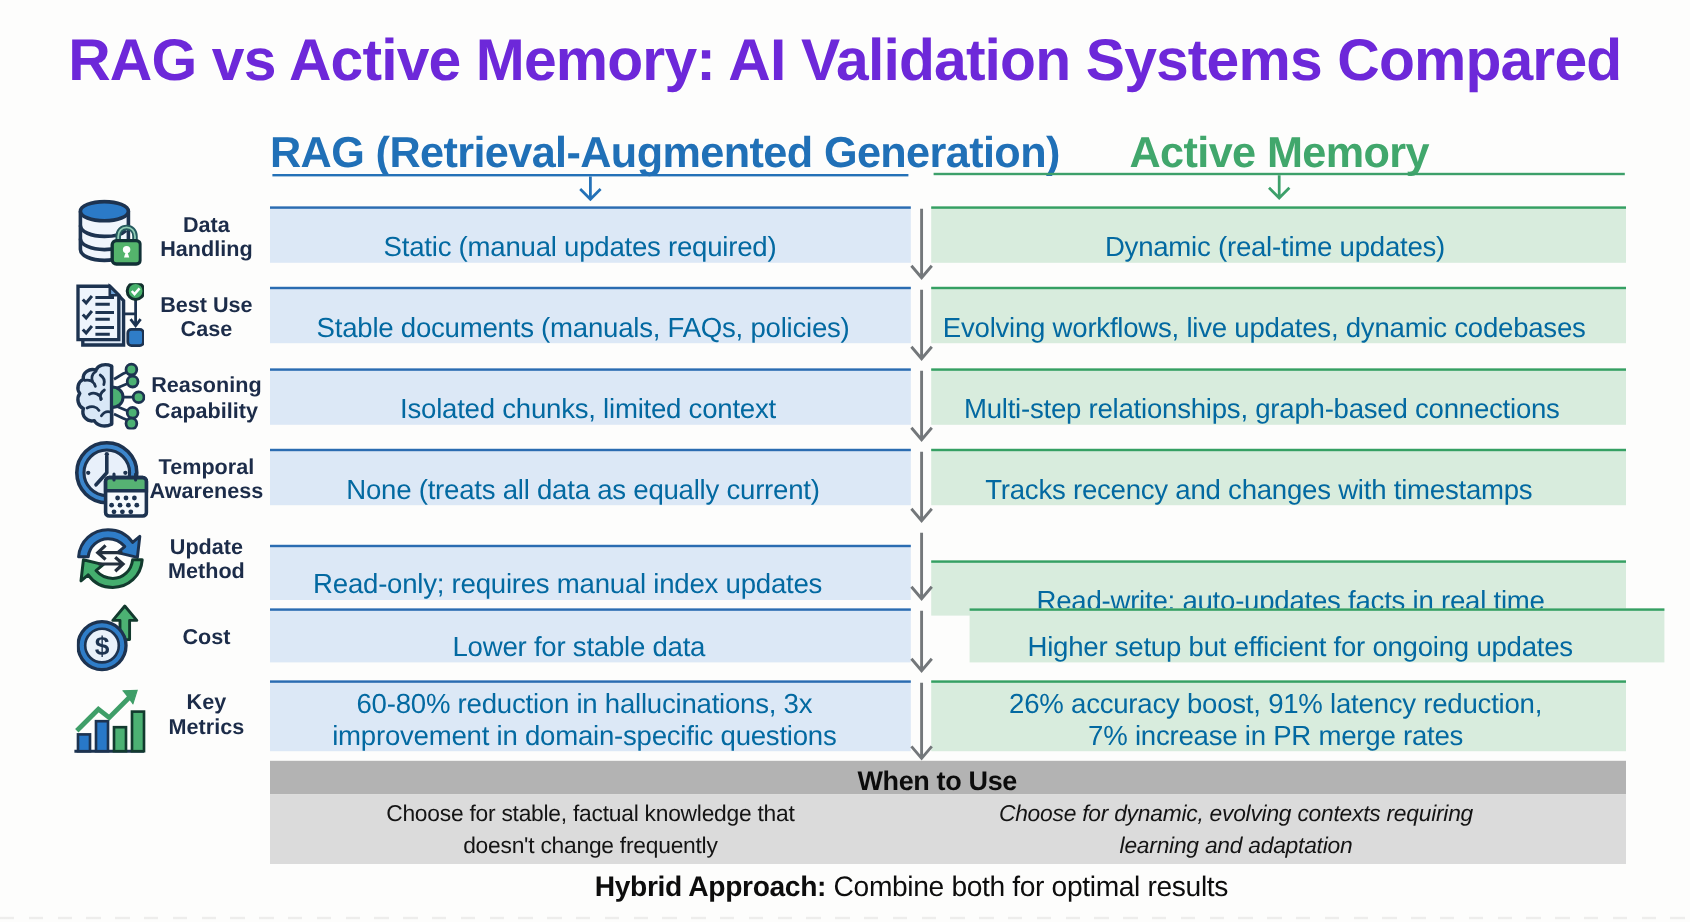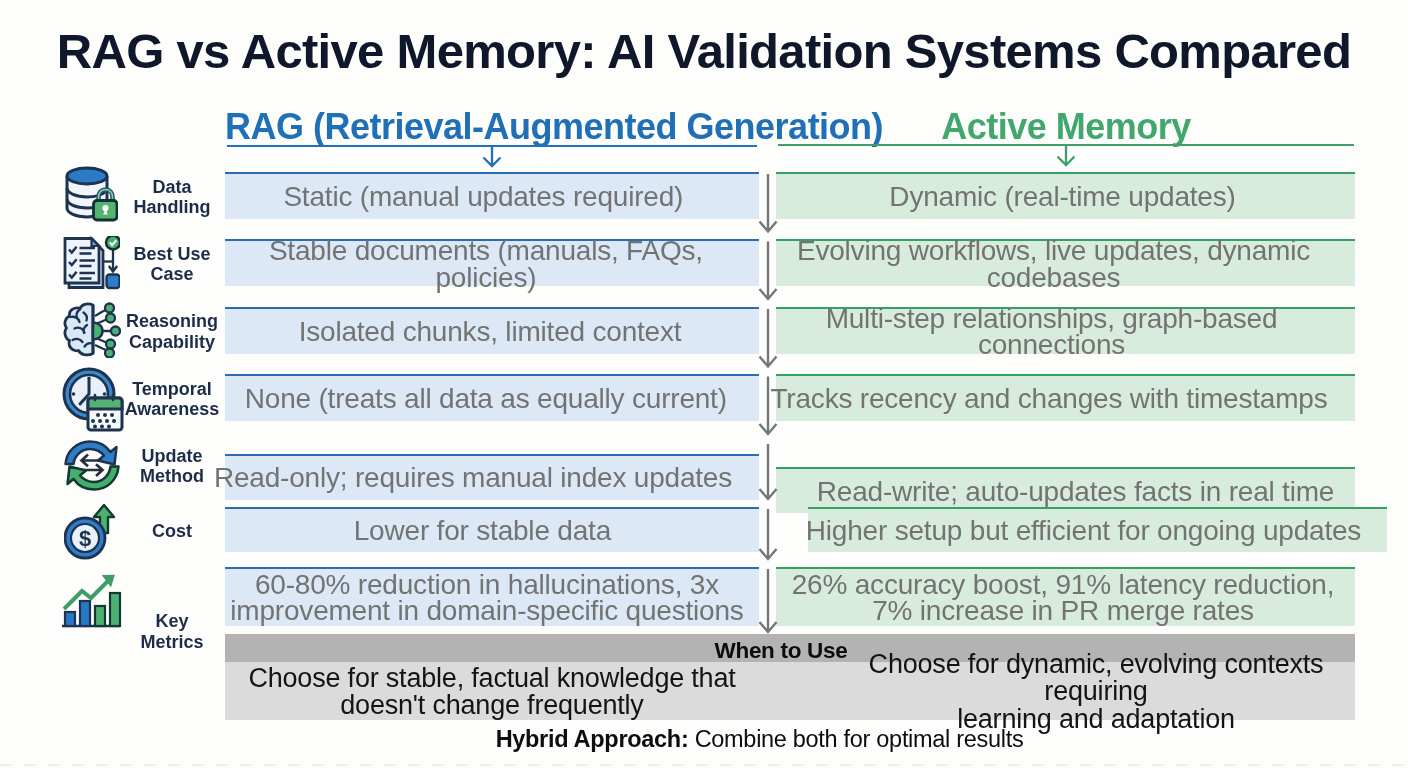--- a/index.html
+++ b/index.html
@@ -1,39 +1,39 @@
 <!DOCTYPE html>
 <html><head>
 <meta charset="utf-8">
 <style>
   html,body{margin:0;padding:0;}
   body{width:1408px;height:768px;overflow:hidden;background:#fdfdfc;font-family:"Liberation Sans",sans-serif;}
   .page{position:relative;width:1408px;height:768px;}
   .abs{position:absolute;}
-  .title{left:0;top:23px;width:1408px;text-align:center;font-size:49px;font-weight:bold;color:#0f172a;letter-spacing:-0.7px;white-space:nowrap;}
+  .title{left:0;top:23px;width:1408px;text-align:center;font-size:49px;font-weight:bold;color:#6d28d9;letter-spacing:-0.7px;white-space:nowrap;}
   .hdr{font-weight:bold;font-size:36px;text-align:center;letter-spacing:-0.5px;white-space:nowrap;}
   .hdr.rag{left:225px;width:534px;top:106px;color:#2070b7;}
   .hdr.am{left:777px;width:578px;top:106px;color:#41a76c;}
   .uline{height:2px;}
   .uline.blue{left:227px;width:530px;top:145px;background:#2471b7;}
   .uline.green{left:778px;width:576px;top:144px;background:#3da06a;}
   .rowL,.rowR{box-sizing:border-box;border-top:2.5px solid #2b6cb1;background:#dce8f6;
-    display:flex;align-items:center;justify-content:center;text-align:center;
-    font-size:28px;color:#737373;line-height:26.5px;letter-spacing:-0.2px;padding-top:2px;}
+    display:flex;align-items:flex-end;justify-content:center;text-align:center;
+    font-size:23px;color:#0369a1;line-height:26.5px;letter-spacing:-0.2px;padding-top:2px;}
   .rowL{left:225px;width:534px;}
   .rowR{left:776px;width:579px;border-top-color:#35a063;background:#d8ecdd;}
   .rowL span,.rowR span{position:relative;display:block;text-align:center;}
   .lbl{width:140px;text-align:center;font-weight:bold;font-size:18px;line-height:20.5px;color:#1c2c49;}
   .graybar{left:225px;width:1130px;top:634px;height:28px;background:#b3b3b3;}
   .wlabel{left:216px;width:1130px;top:636.5px;height:28px;line-height:28px;text-align:center;font-weight:bold;font-size:22.5px;color:#0c0c0c;letter-spacing:-0.3px;}
   .lightbar{left:225px;width:1130px;top:662px;height:58px;background:#dbdbdb;}
-  .wtext{top:664px;height:56px;font-size:27px;line-height:27.5px;color:#141414;text-align:center;letter-spacing:-0.2px;
+  .wtext{top:664px;height:56px;font-size:19px;line-height:27.5px;color:#141414;text-align:center;letter-spacing:-0.2px;
     display:flex;align-items:center;justify-content:center;}
   .wtext.l{left:235px;width:514px;}
-  .wtext.r{left:816px;width:560px;}
+  .wtext.r{left:750px;width:560px;font-style:italic;}
   .hybrid{left:0;top:726px;width:1519px;text-align:center;font-size:23.5px;color:#0d0d0d;letter-spacing:-0.3px;}
   .hybrid b{font-weight:bold;}
   .botline{left:0;top:764px;width:1408px;height:3px;
     background:repeating-linear-gradient(90deg,#dbdad8 0 12px,transparent 12px 24px);opacity:0.45;height:2px;}
 </style>
 </head>
 <body>
 <div class="page">
   <div class="abs title">RAG vs Active Memory: AI Validation Systems Compared</div>
   <div class="abs hdr rag">RAG (Retrieval-Augmented Generation)</div>
@@ -108,21 +108,21 @@
       <path d="M10 409 V471.5 M1.5 462 L10 472 L18.5 462"></path>
     </g>
   </svg>
 
   <div class="abs lbl" style="left:102px;top:176.5px;">Data<br>Handling</div>
   <div class="abs lbl" style="left:102px;top:243.5px;">Best Use<br>Case</div>
   <div class="abs lbl" style="left:102px;top:311px;">Reasoning<br>Capability</div>
   <div class="abs lbl" style="left:102px;top:378.5px;">Temporal<br>Awareness</div>
   <div class="abs lbl" style="left:102px;top:445.5px;">Update<br>Method</div>
   <div class="abs lbl" style="left:102px;top:520.5px;">Cost</div>
-  <div class="abs lbl" style="left:102px;top:575px;margin-top:36px;">Key<br>Metrics</div>
+  <div class="abs lbl" style="left:102px;top:575px;">Key<br>Metrics</div>
 
   <svg class="abs" style="left:64px;top:166px;" width="54" height="56" viewBox="0 0 54 56">
     <path d="M3 10 V42 C3 47 12 51 23 51 C34 51 43 47 43 42 V10" fill="#f0f5fc" stroke="#1d3350" stroke-width="3"></path>
     <ellipse cx="23" cy="10" rx="20" ry="8" fill="#2b7ac7" stroke="#1d3350" stroke-width="3"></ellipse>
     <path d="M3 22 C3 27 12 31 23 31 C31 31 38 29 41 26" fill="none" stroke="#1d3350" stroke-width="3"></path>
     <path d="M3 33 C3 38 12 42 23 42 C27 42 31 41.5 34 40.7" fill="none" stroke="#1d3350" stroke-width="3"></path>
     <path d="M34.5 36 V31 C34.5 26.5 37.5 23.5 41.5 23.5 C45.5 23.5 48.5 26.5 48.5 31 V36" fill="none" stroke="#255a5e" stroke-width="4.6"></path>
     <path d="M34.5 36 V31 C34.5 26.5 37.5 23.5 41.5 23.5 C45.5 23.5 48.5 26.5 48.5 31 V36" fill="none" stroke="#8fccb4" stroke-width="1.5"></path>
     <rect x="29.5" y="34.5" width="23.5" height="19.5" rx="3.5" fill="#54b46c" stroke="#113136" stroke-width="2.8"></rect>
     <circle cx="41.5" cy="42" r="3.1" fill="#fff"></circle>

